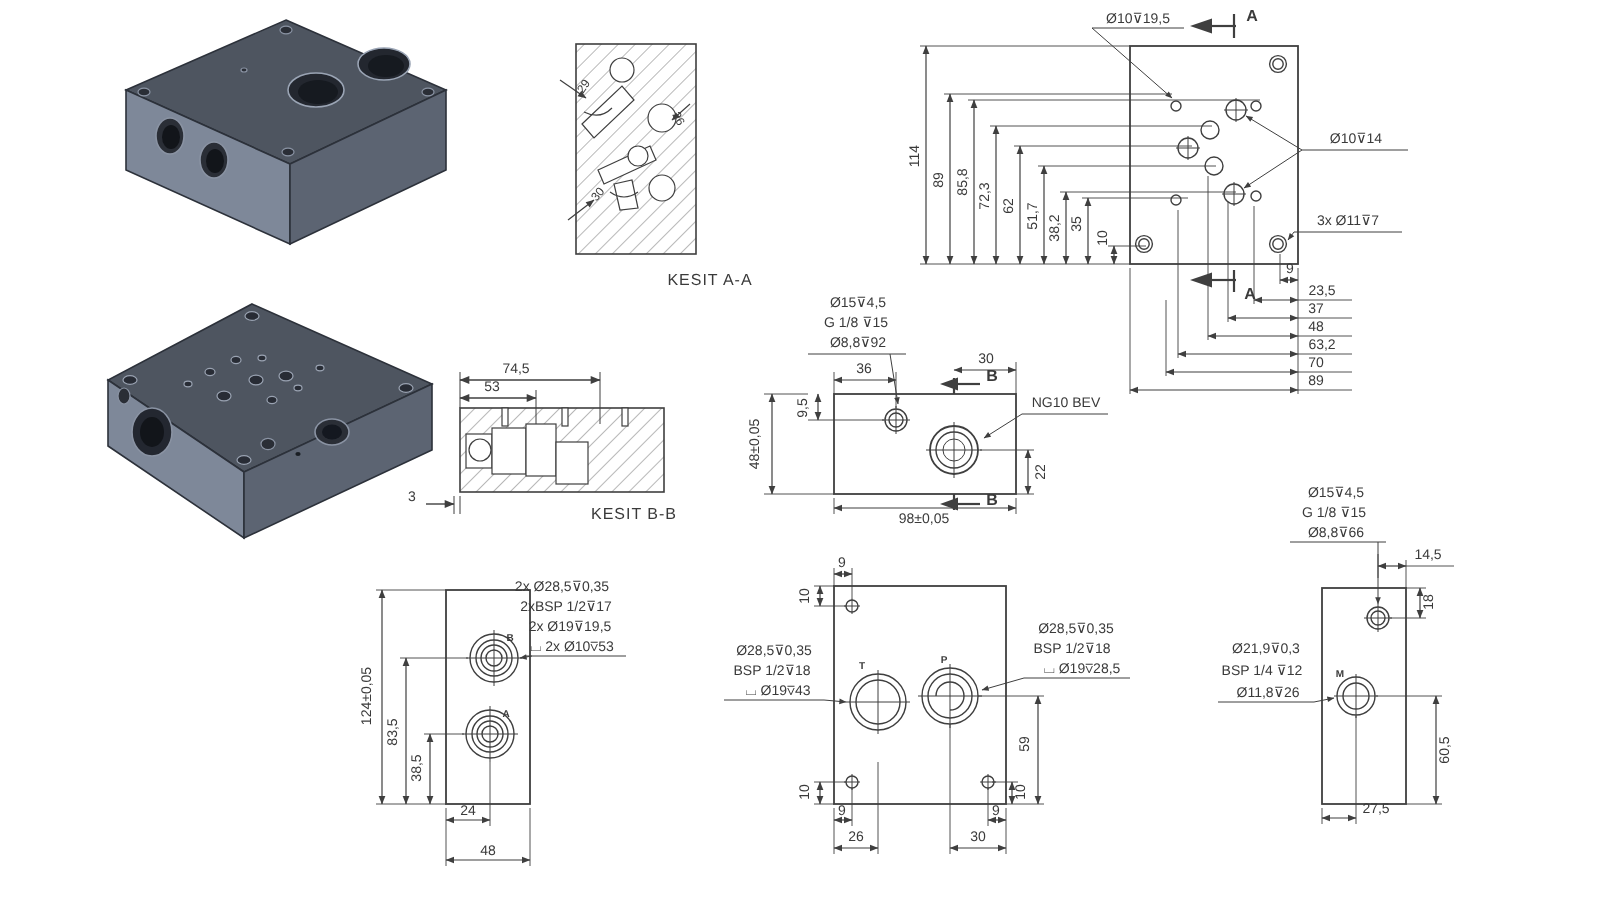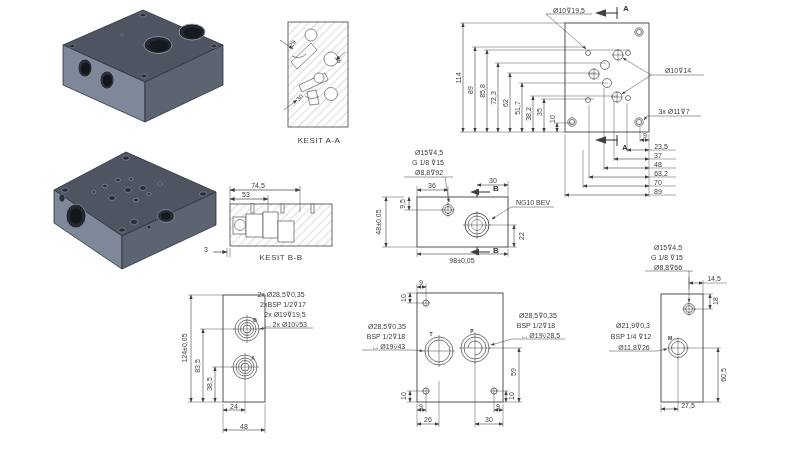--- a/index.html
+++ b/index.html
@@ -3,21 +3,21 @@
 <meta charset="utf-8">
 <style>
   html,body{margin:0;padding:0;background:#fff;}
   #canvas{position:relative;width:800px;height:450px;background:#ffffff;overflow:hidden;
           font-family:"Liberation Sans",sans-serif;color:#3a3a3a;}
   #linework{position:absolute;left:0;top:0;}
   .lbl{position:absolute;font-size:7px;line-height:7px;white-space:nowrap;
        transform:translate(-50%,-50%);color:#3a3a3a;}
   .rot{transform:translate(-50%,-50%) rotate(-90deg);}
   .sec{font-size:8px;font-weight:bold;}
-  .ttl{font-size:8px;letter-spacing:0.5px;}
+  .ttl{font-size:8px;letter-spacing:0.5px;margin-left:36px;}
   .tiny{font-size:5px;font-weight:bold;}
   .ang{font-size:6px;}
   .a29{transform:translate(-50%,-50%) rotate(-55deg);}
   .a26{transform:translate(-50%,-50%) rotate(62deg);}
   .a30{transform:translate(-50%,-50%) rotate(-50deg);}
 </style>
 </head>
 <body>
 
 <div id="canvas">

